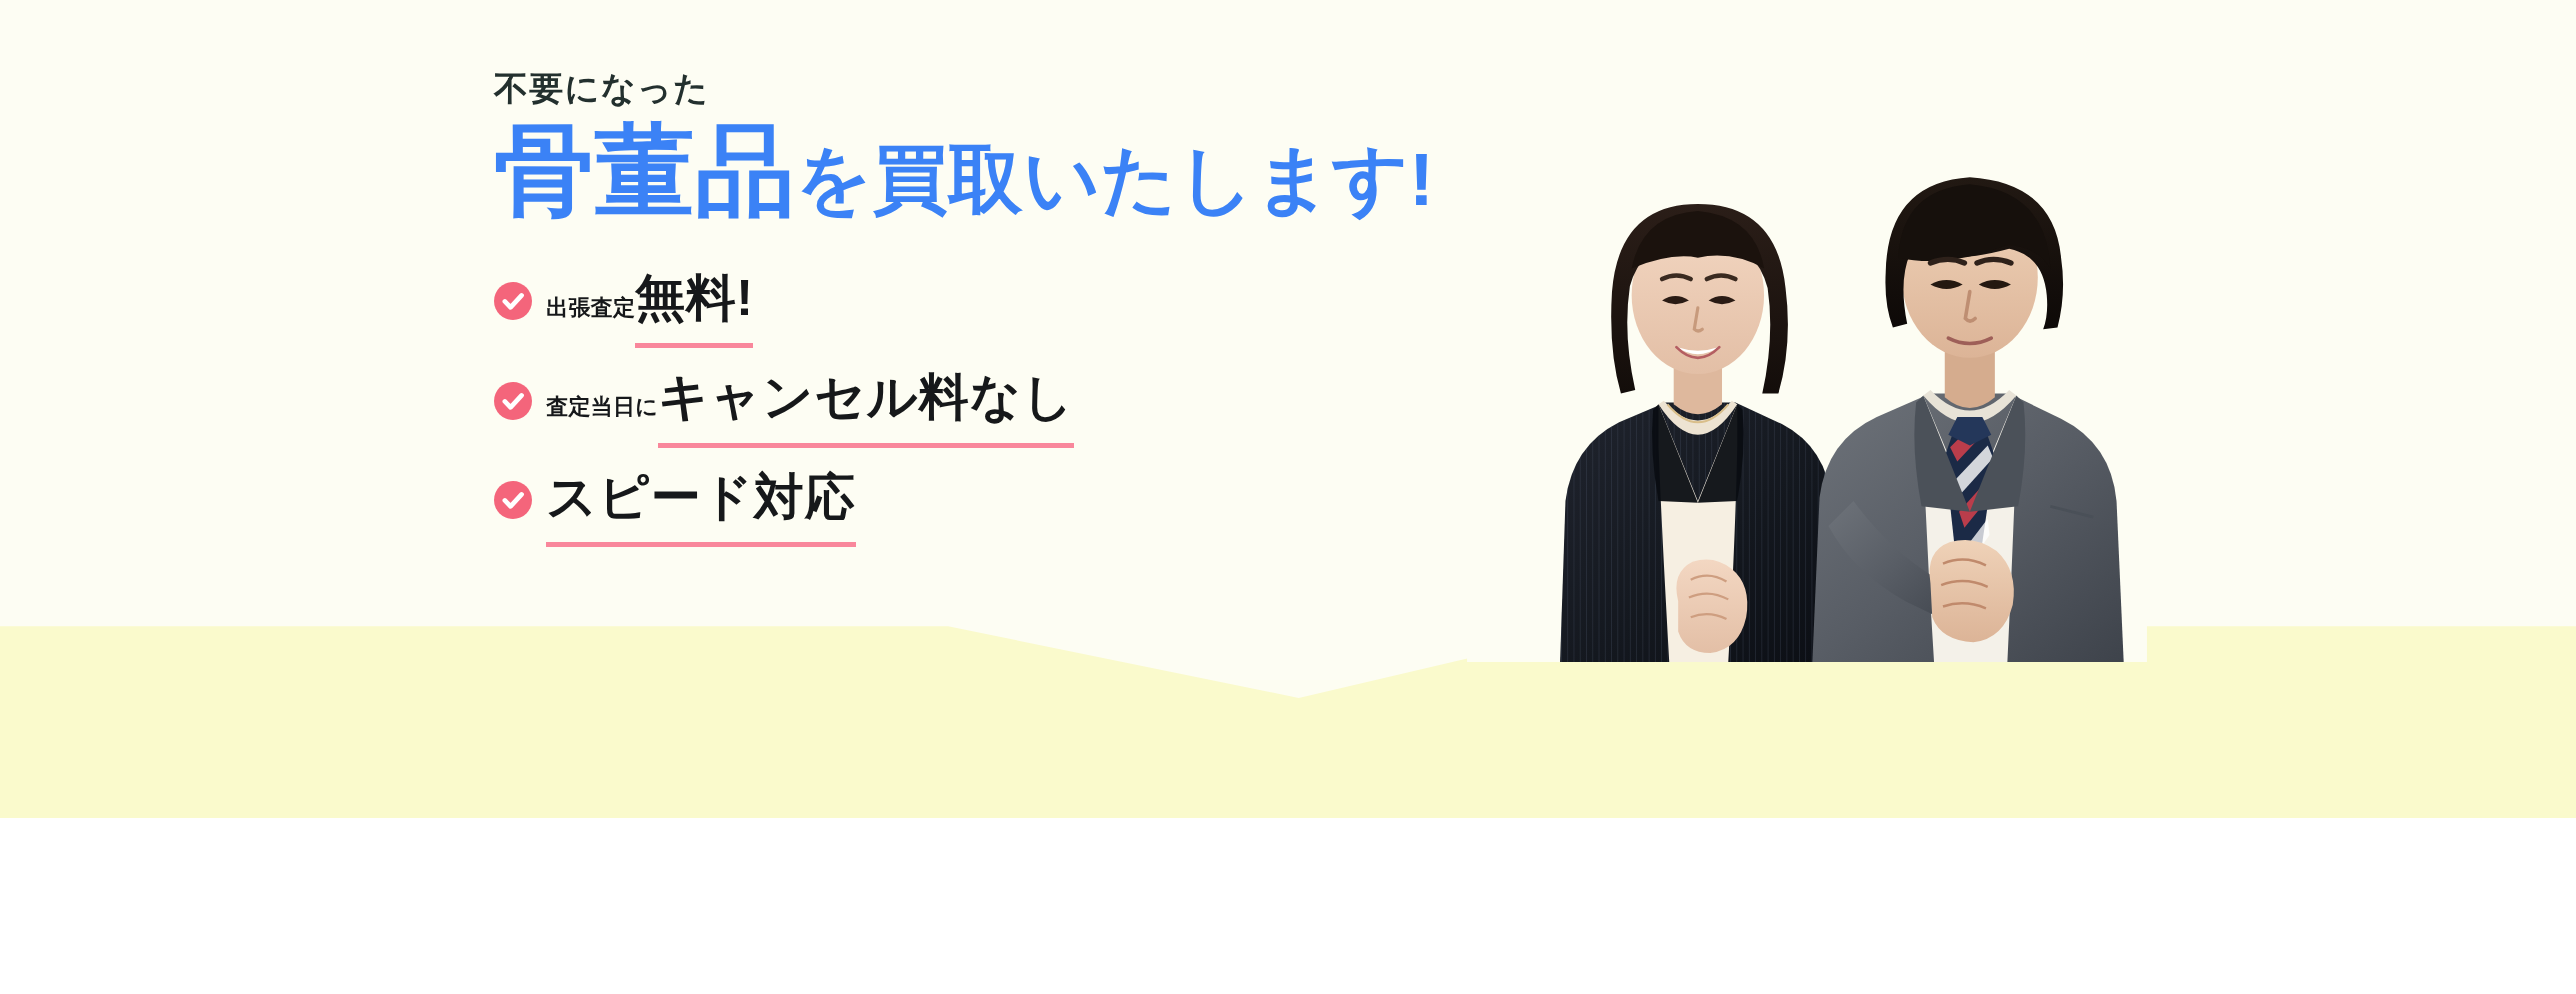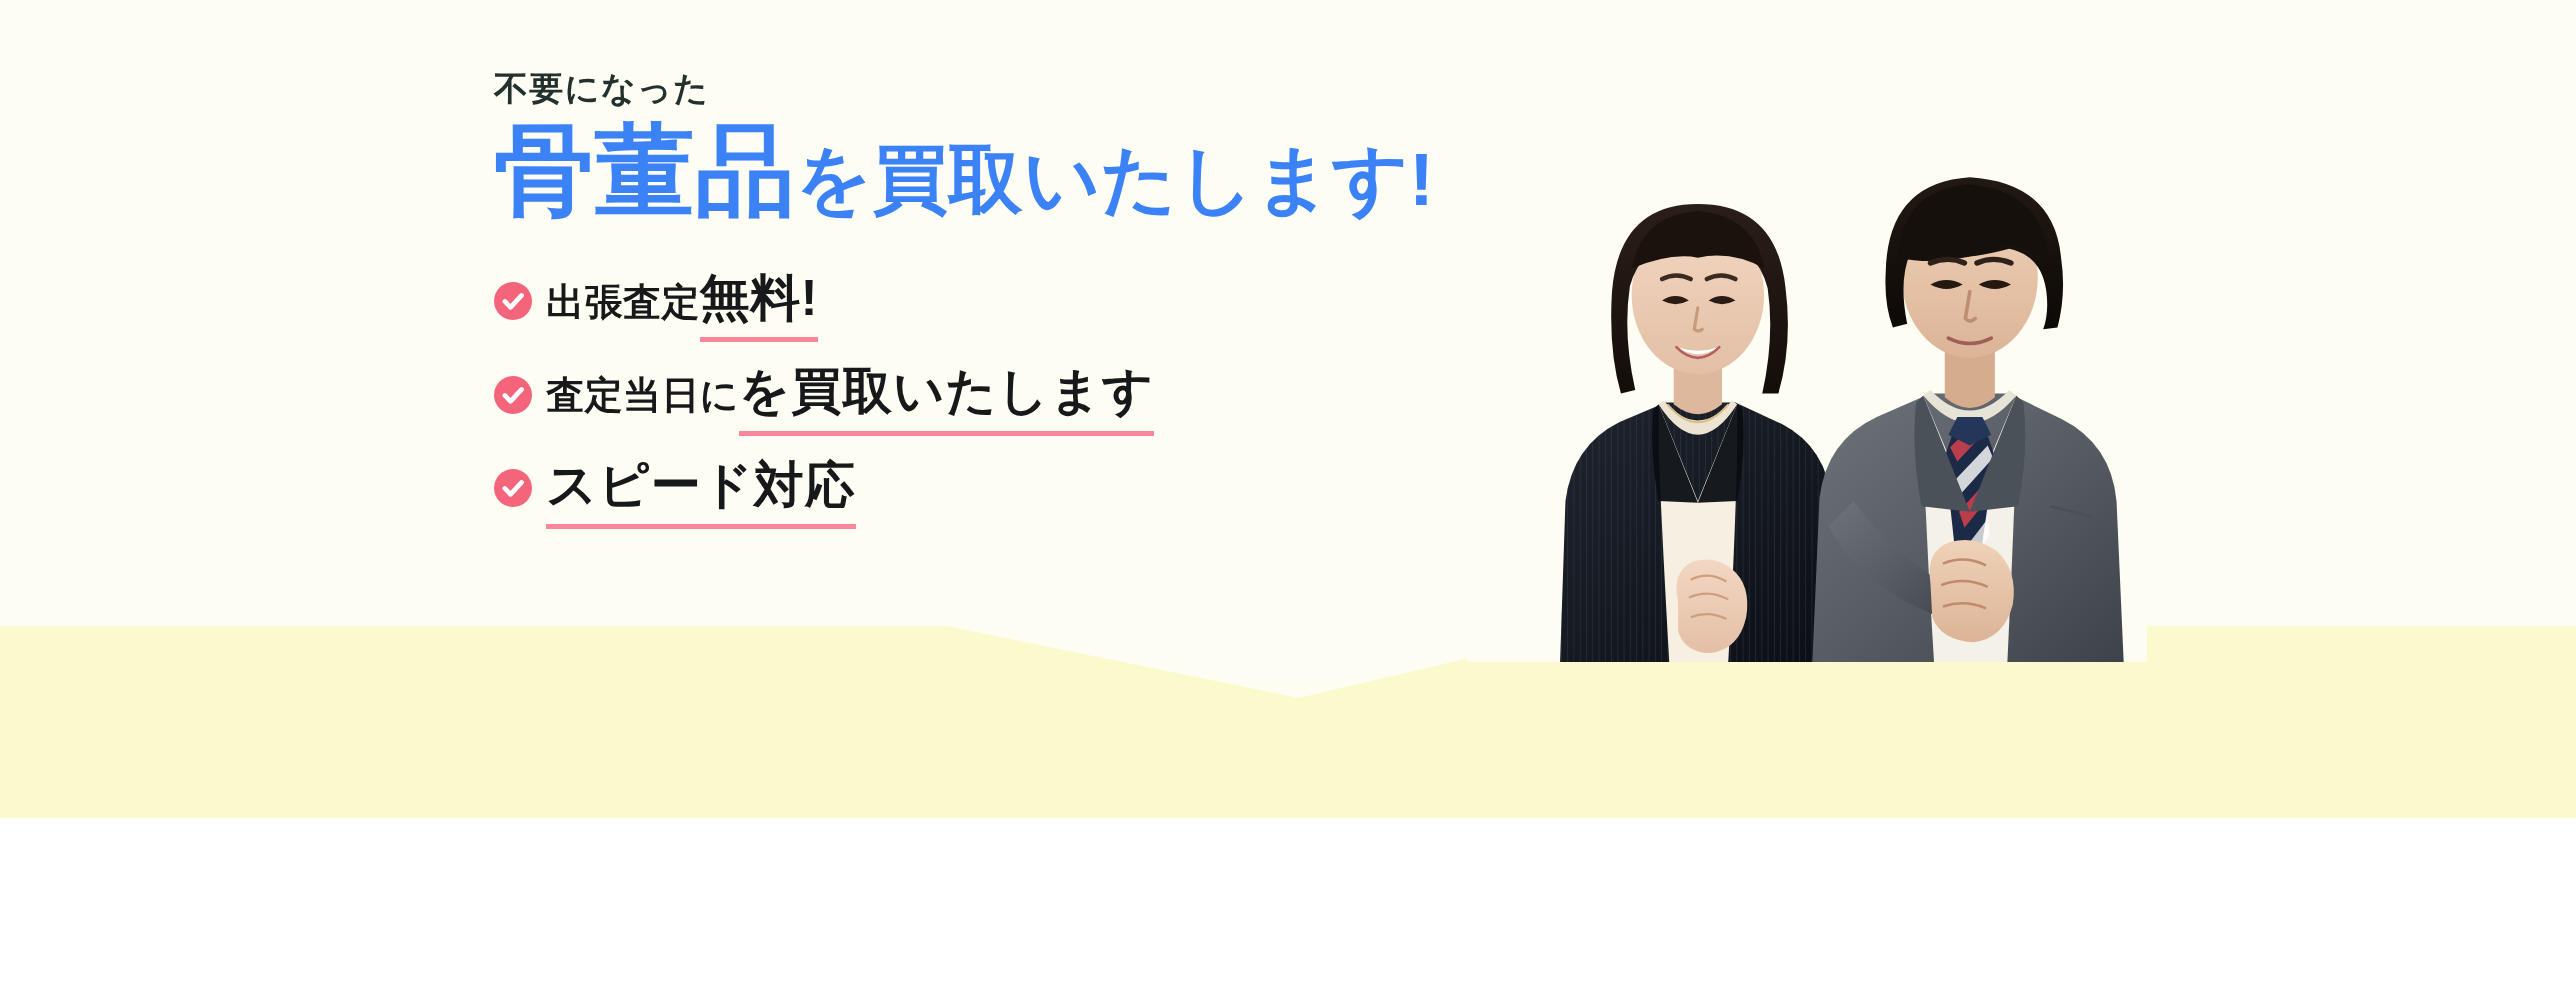--- a/index.html
+++ b/index.html
@@ -92,32 +92,32 @@
   }
   .check-icon {
     flex: 0 0 auto;
     width: 38px;
     height: 38px;
     position: relative;
     top: 5.4px;
     margin-right: 14.3px;
   }
   .benefit-lead {
-    font-size: 38px;
+    font-size: 22px;
     font-weight: 700;
     color: #16181A;
     letter-spacing: 0.01em;
   }
   .benefit-strong {
     font-size: 50px;
     font-weight: 800;
     color: #16181A;
     letter-spacing: 0.01em;
     border-bottom: 5.4px solid #F9879B;
-    padding-bottom: 13px;
+    padding-bottom: 19px;
     line-height: 1.05;
   }
   .benefit-strong.wide { letter-spacing: 0.02em; }
 
   
   .bottom-copy {
     position: absolute;
     left: 0;
     top: 733px;
     width: 2576px;
@@ -313,21 +313,21 @@
       </li>
 
       <li class="benefit">
         <span class="check-icon">
           <svg viewBox="0 0 42 42" width="38" height="38">
             <circle cx="21" cy="21" r="21" fill="#F4657B"></circle>
             <path d="M12 21.5 L18.3 28 L30.5 14.8" stroke="#FFFFFF" stroke-width="5.2" fill="none" stroke-linecap="round" stroke-linejoin="round"></path>
           </svg>
         </span>
         <span class="benefit-lead">査定当日に</span>
-        <span class="benefit-strong wide">を買取いたします</span>
+        <span class="benefit-strong wide">キャンセル料なし</span>
       </li>
 
       <li class="benefit">
         <span class="check-icon">
           <svg viewBox="0 0 42 42" width="38" height="38">
             <circle cx="21" cy="21" r="21" fill="#F4657B"></circle>
             <path d="M12 21.5 L18.3 28 L30.5 14.8" stroke="#FFFFFF" stroke-width="5.2" fill="none" stroke-linecap="round" stroke-linejoin="round"></path>
           </svg>
         </span>
         <span class="benefit-lead"></span>

